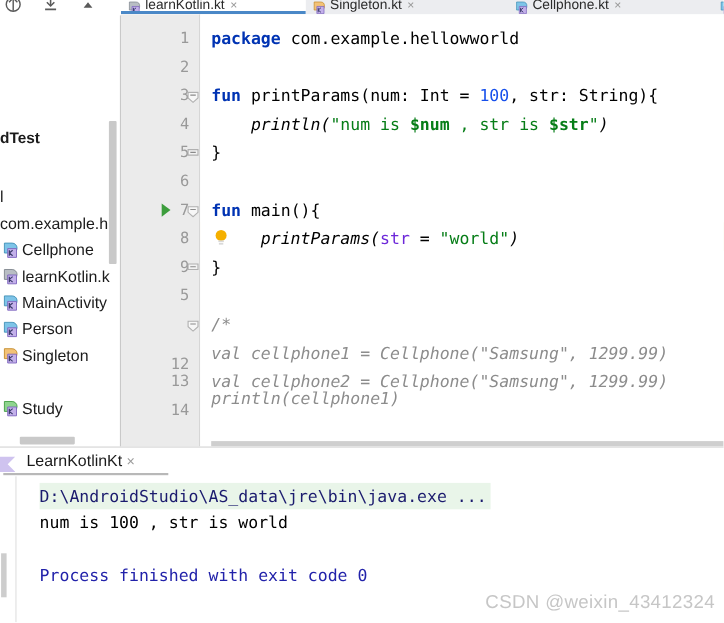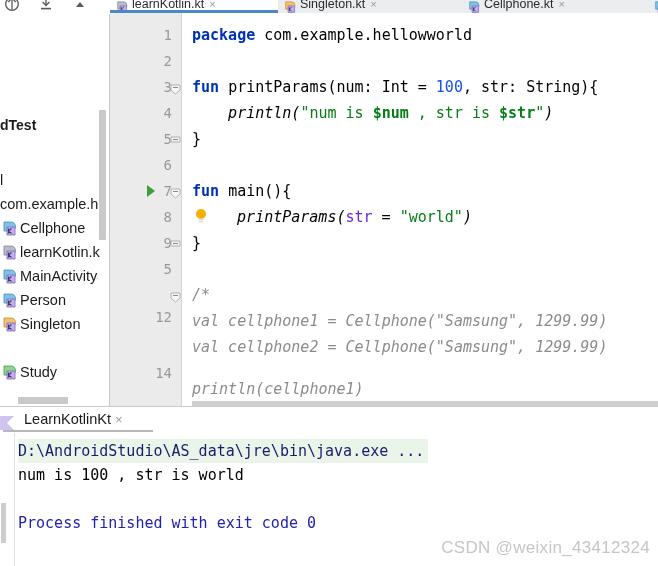--- a/index.html
+++ b/index.html
@@ -282,21 +282,21 @@
   }
   .console-body {
     position: absolute;
     left: 16px; top: 28px;
     right: 0; bottom: 0;
     background: #ffffff;
     overflow: hidden;
   }
   .con-line {
     position: absolute;
-    left: 2px;
+    left: 20px;
     height: 24px;
     line-height: 24px;
     white-space: pre;
     font-family: "DejaVu Sans Mono", monospace;
     font-size: 15px;
     text-align: right;
   }
   .con-cmd {
     color: #1b1b6e;
     background: #e9f5e9;
@@ -420,21 +420,22 @@
         <div class="ln" style="top: 9px;">1</div>
         <div class="ln" style="top: 35px;">2</div>
         <div class="ln" style="top: 61px;">3</div>
         <div class="ln" style="top: 87px;">4</div>
         <div class="ln" style="top: 113px;">5</div>
         <div class="ln" style="top: 139px;">6</div>
         <div class="ln" style="top: 165px;">7</div>
         <div class="ln" style="top: 191px;">8</div>
         <div class="ln" style="top: 217px;">9</div>
         <div class="ln" style="top: 243px;">5</div>
-        <div class="ln" style="top: 291px;">12</div>
+        <div class="ln" style="top: 305px;">12</div>
+        <div class="ln" style="top: 321px;">13</div>
         <div class="ln" style="top: 347px;">14</div>
         <div class="fold" style="left: 60px; top: 68px;"><svg width="11" height="11" viewBox="0 0 11 11">
             <path d="M1 1 H10 V6 L5.5 10 L1 6 Z" fill="#f7f7f7" stroke="#b0b0b0" stroke-width="1"></path>
             <path d="M3 3.5 H8" stroke="#8a8a8a" stroke-width="1"></path>
           </svg></div>
         <div class="fold" style="left: 60px; top: 120px;"><svg width="11" height="11" viewBox="0 0 11 11">
             <path d="M1 1 H10 V6 H1 Z" fill="#f2f2f2" stroke="#b0b0b0" stroke-width="1"></path>
             <path d="M3 3.5 H8" stroke="#8a8a8a" stroke-width="1"></path>
           </svg></div>
         <div class="fold" style="left: 60px; top: 172px;"><svg width="11" height="11" viewBox="0 0 11 11">
@@ -464,21 +465,21 @@
         <div class="code-line" style="top: 87px;"><span class="ital">    println(</span><span class="str">"num is </span><span class="strtpl">$num</span><span class="str"> , str is </span><span class="strtpl">$str</span><span class="str">"</span><span class="ital">)</span></div>
         <div class="code-line" style="top: 113px;"><span class="typ">}</span></div>
         <div class="code-line" style="top: 139px;"></div>
         <div class="code-line" style="top: 165px;"><span class="kw">fun </span><span class="typ">main(){</span></div>
         <div class="code-line" style="top: 191px; padding-left: 28px;"><span class="ital">   printParams(</span><span class="param">str</span><span class="ital"> = </span><span class="str">"world"</span><span class="ital">)</span></div>
         <div class="code-line" style="top: 217px;"><span class="typ">}</span></div>
         <div class="code-line" style="top: 243px;"></div>
         <div class="code-line" style="top: 269px;"><span class="cmt">/*</span></div>
         <div class="code-line" style="top: 295px;"><span class="cmt">val cellphone1 = Cellphone("Samsung", 1299.99)</span></div>
         <div class="code-line" style="top: 321px;"><span class="cmt">val cellphone2 = Cellphone("Samsung", 1299.99)</span></div>
-        <div class="code-line" style="top: 363px; text-align: right;"><span class="cmt">println(cellphone1)</span></div>
+        <div class="code-line" style="top: 336px; text-align: right;"><span class="cmt">println(cellphone1)</span></div>
       </div>
     <div class="ed-hscroll"></div>
   </div>
 
   <div class="console-panel">
     <div class="console-tabbar">
       <div class="console-tab">
         <span class="console-tab-ico">
           <svg width="14" height="14" viewBox="0 0 14 14">
               <path d="M0 0 H14 L7 7 L14 14 H0 Z" fill="#cfc3ef"></path>

